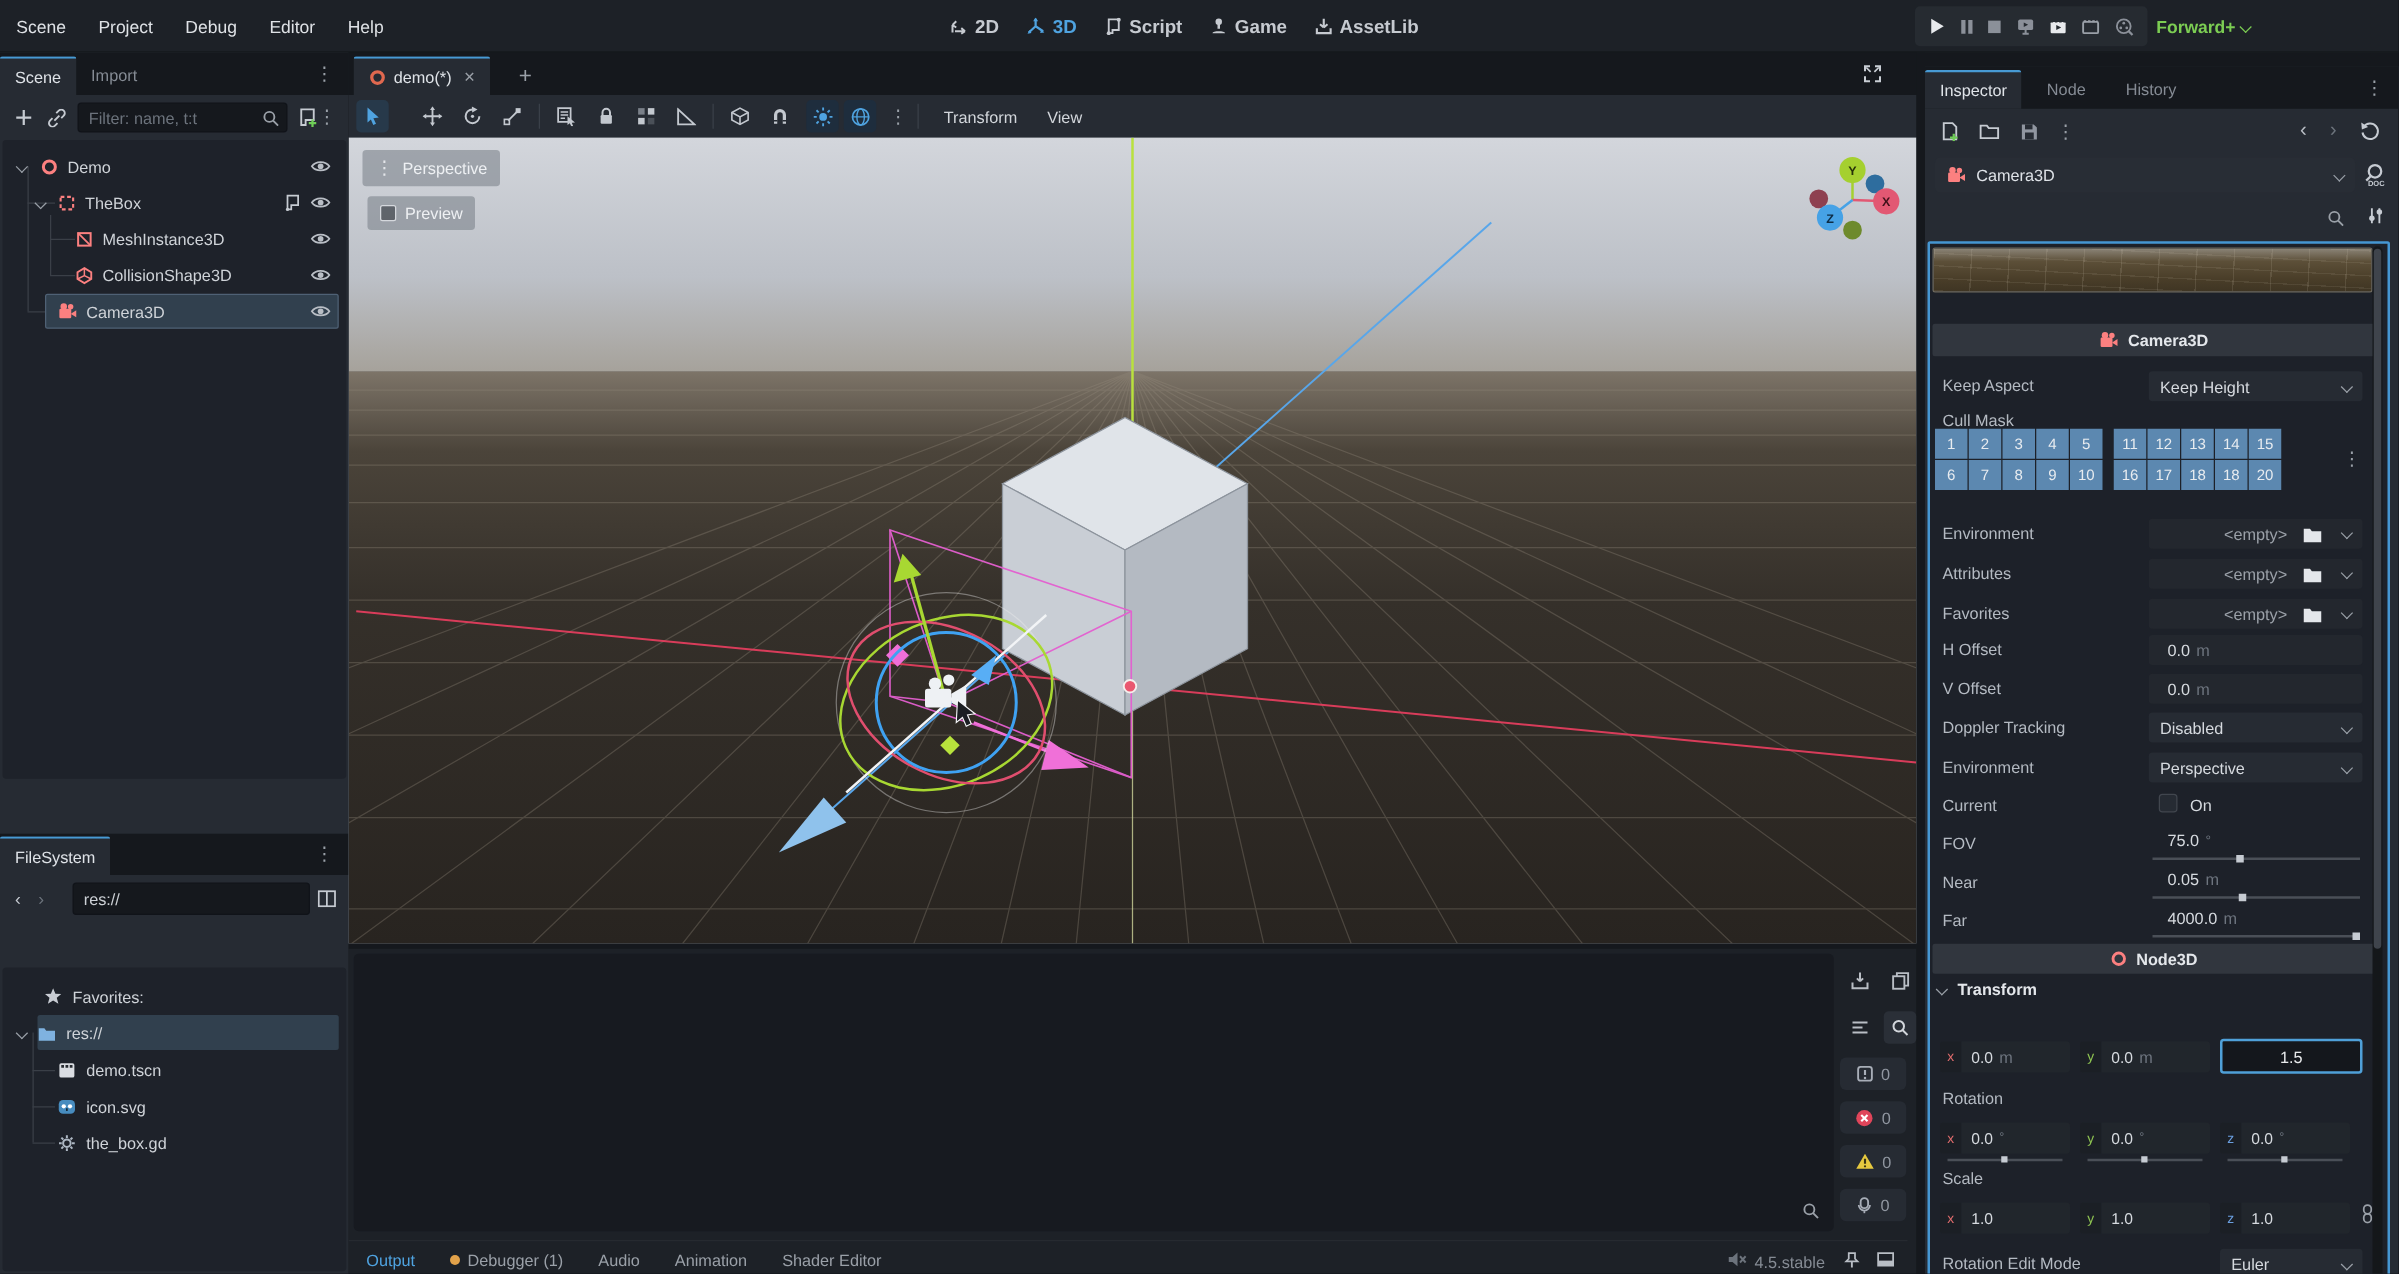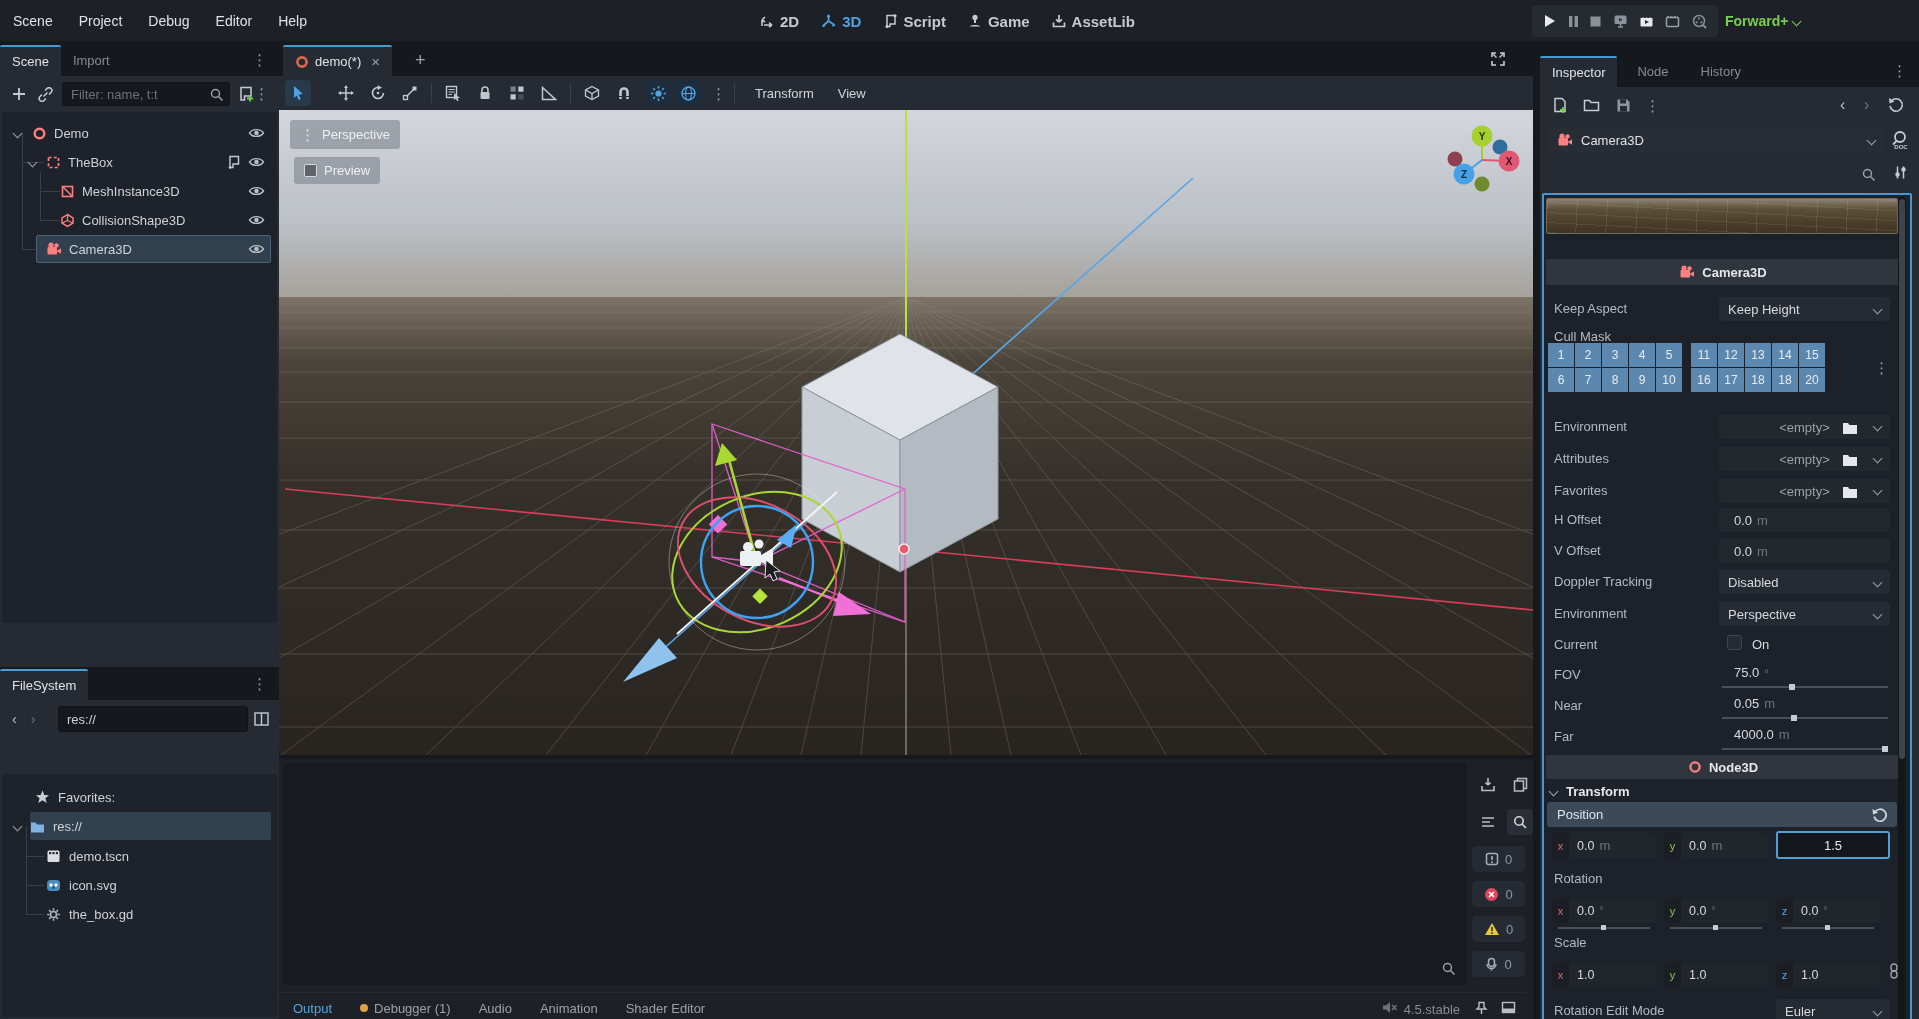--- a/index.html
+++ b/index.html
@@ -809,27 +809,20 @@
             <circle cx="7" cy="7" r="4.6" fill="none" stroke="#fc8080" stroke-width="2.3"></circle>
           </svg>
         <span>Node3D</span>
       </div>
 
       <div style="position:absolute;left:6px;top:589px;display:flex;align-items:center;gap:9px">
         <span class="chev"></span>
         <span style="font-weight:bold;color:#e4e7eb">Transform</span>
       </div>
 
-      <div style="position:absolute;left:3px;top:607px;width:350px;height:25px;background:#3b4959;border-radius:3px;display:flex;align-items:center;padding:0 10px">
-        <span style="flex:1;color:#e2e6ea">Position</span>
-        <svg width="15" height="14">
-            <path d="M3 4 A6 6 0 1 1 2.2 8.5" fill="none" stroke="#d2d7dd" stroke-width="1.7"></path>
-            <polygon points="0.5,1 1,6.5 6,4.5" fill="#d2d7dd"></polygon>
-          </svg>
-      </div>
       <div class="xyzbox" style="left:8px;top:638px;width:104px">
         <span class="pfx" style="color:#e06c6c">x</span>
         <span class="xyzv">0.0</span>
           <span class="unit">m</span>
       </div>
       <div class="xyzbox" style="left:120px;top:638px;width:104px">
         <span class="pfx" style="color:#8fc552">y</span>
         <span class="xyzv">0.0</span>
           <span class="unit">m</span>
       </div>

